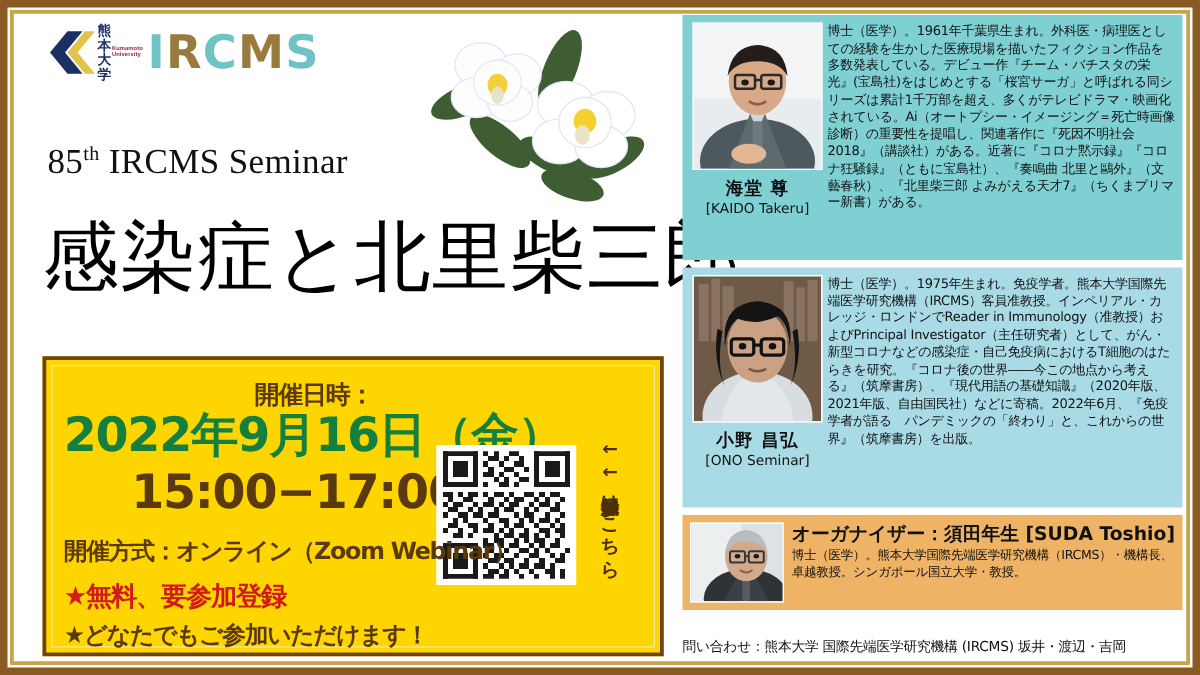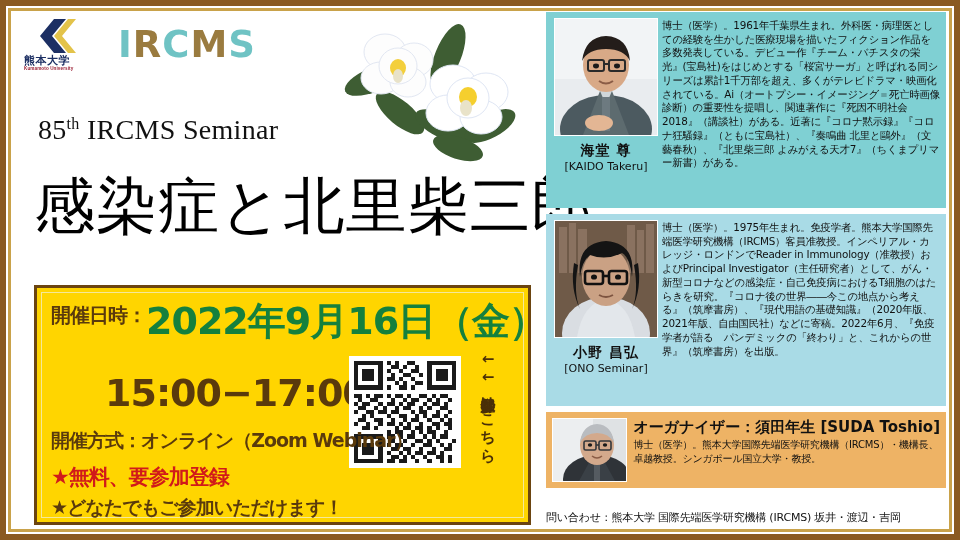--- a/index.html
+++ b/index.html
@@ -9,21 +9,21 @@
   
   #poster{position:relative;width:960px;height:540px;background:#ffffff;box-sizing:border-box;}
   .frame-outer{position:absolute;inset:0;border:6px solid #8a5a20;box-sizing:border-box;pointer-events:none;}
   .frame-inner{position:absolute;inset:8px;border:3px solid #c9a24a;box-sizing:border-box;pointer-events:none;}
   .frame-white{position:absolute;inset:13px;border:4px solid #ffffff;box-sizing:border-box;pointer-events:none;}
 
   
   .left{position:absolute;left:16px;top:14px;width:520px;height:512px;}
 
   .logos{position:absolute;left:8px;top:4px;display:flex;align-items:center;gap:22px;}
-  .logo-kumamoto{width:72px;display:flex;flex-direction:column;}
+  .logo-kumamoto{width:72px;display:flex;align-items:center;}
   .km-mark{width:54px;height:36px;position:relative;}
   .km-mark svg{display:block;}
   .km-jp{font-size:11px;font-weight:bold;color:#1c2f63;letter-spacing:.5px;line-height:1.05;margin-top:1px;
          font-family:"DejaVu Sans",sans-serif;}
   .km-en{font-size:4.6px;font-weight:bold;color:#9c2236;letter-spacing:.1px;line-height:1;}
   .logo-ircms{font-size:37px;font-weight:bold;letter-spacing:1px;line-height:1;
               font-family:"DejaVu Sans",sans-serif;}
   .logo-ircms .c1{color:#6fc3c4;}
   .logo-ircms .c2{color:#9a7b3f;}
 
@@ -35,21 +35,21 @@
 
   .main-title{position:absolute;left:18px;top:158px;font-size:61px;color:#000000;font-weight:normal;
               letter-spacing:1px;line-height:1.12;
               font-family:"DejaVu Serif","Liberation Serif",serif;white-space:nowrap;}
 
   
   .info-box{position:absolute;left:18px;top:271px;width:497px;height:240px;background:#FFD500;
             border:3px solid #6b4410;box-sizing:border-box;}
   .info-box .inner-line{position:absolute;inset:4px;border:1px solid #f4e89a;pointer-events:none;}
 
-  .row-date{position:absolute;left:14px;top:14px;display:flex;align-items:flex-start;white-space:nowrap;}
+  .row-date{position:absolute;left:14px;top:14px;display:flex;align-items:center;white-space:nowrap;flex-direction:column;}
   .lbl-small{font-size:20px;color:#5a3a0c;font-weight:bold;letter-spacing:-1px;
              font-family:"DejaVu Sans",sans-serif;}
   .date-big{font-size:38px;color:#15803d;font-weight:bold;letter-spacing:-1px;line-height:1;
             font-family:"DejaVu Sans",sans-serif;}
   .time-big{position:absolute;left:68px;top:86px;font-size:38px;color:#5a3a0c;font-weight:bold;
             letter-spacing:-1px;line-height:1;font-family:"DejaVu Sans",sans-serif;}
 
   .qr-wrap{position:absolute;left:312px;top:68px;width:112px;height:112px;background:#ffffff;padding:5px;
            box-sizing:border-box;}
   .qr-wrap svg{display:block;}

